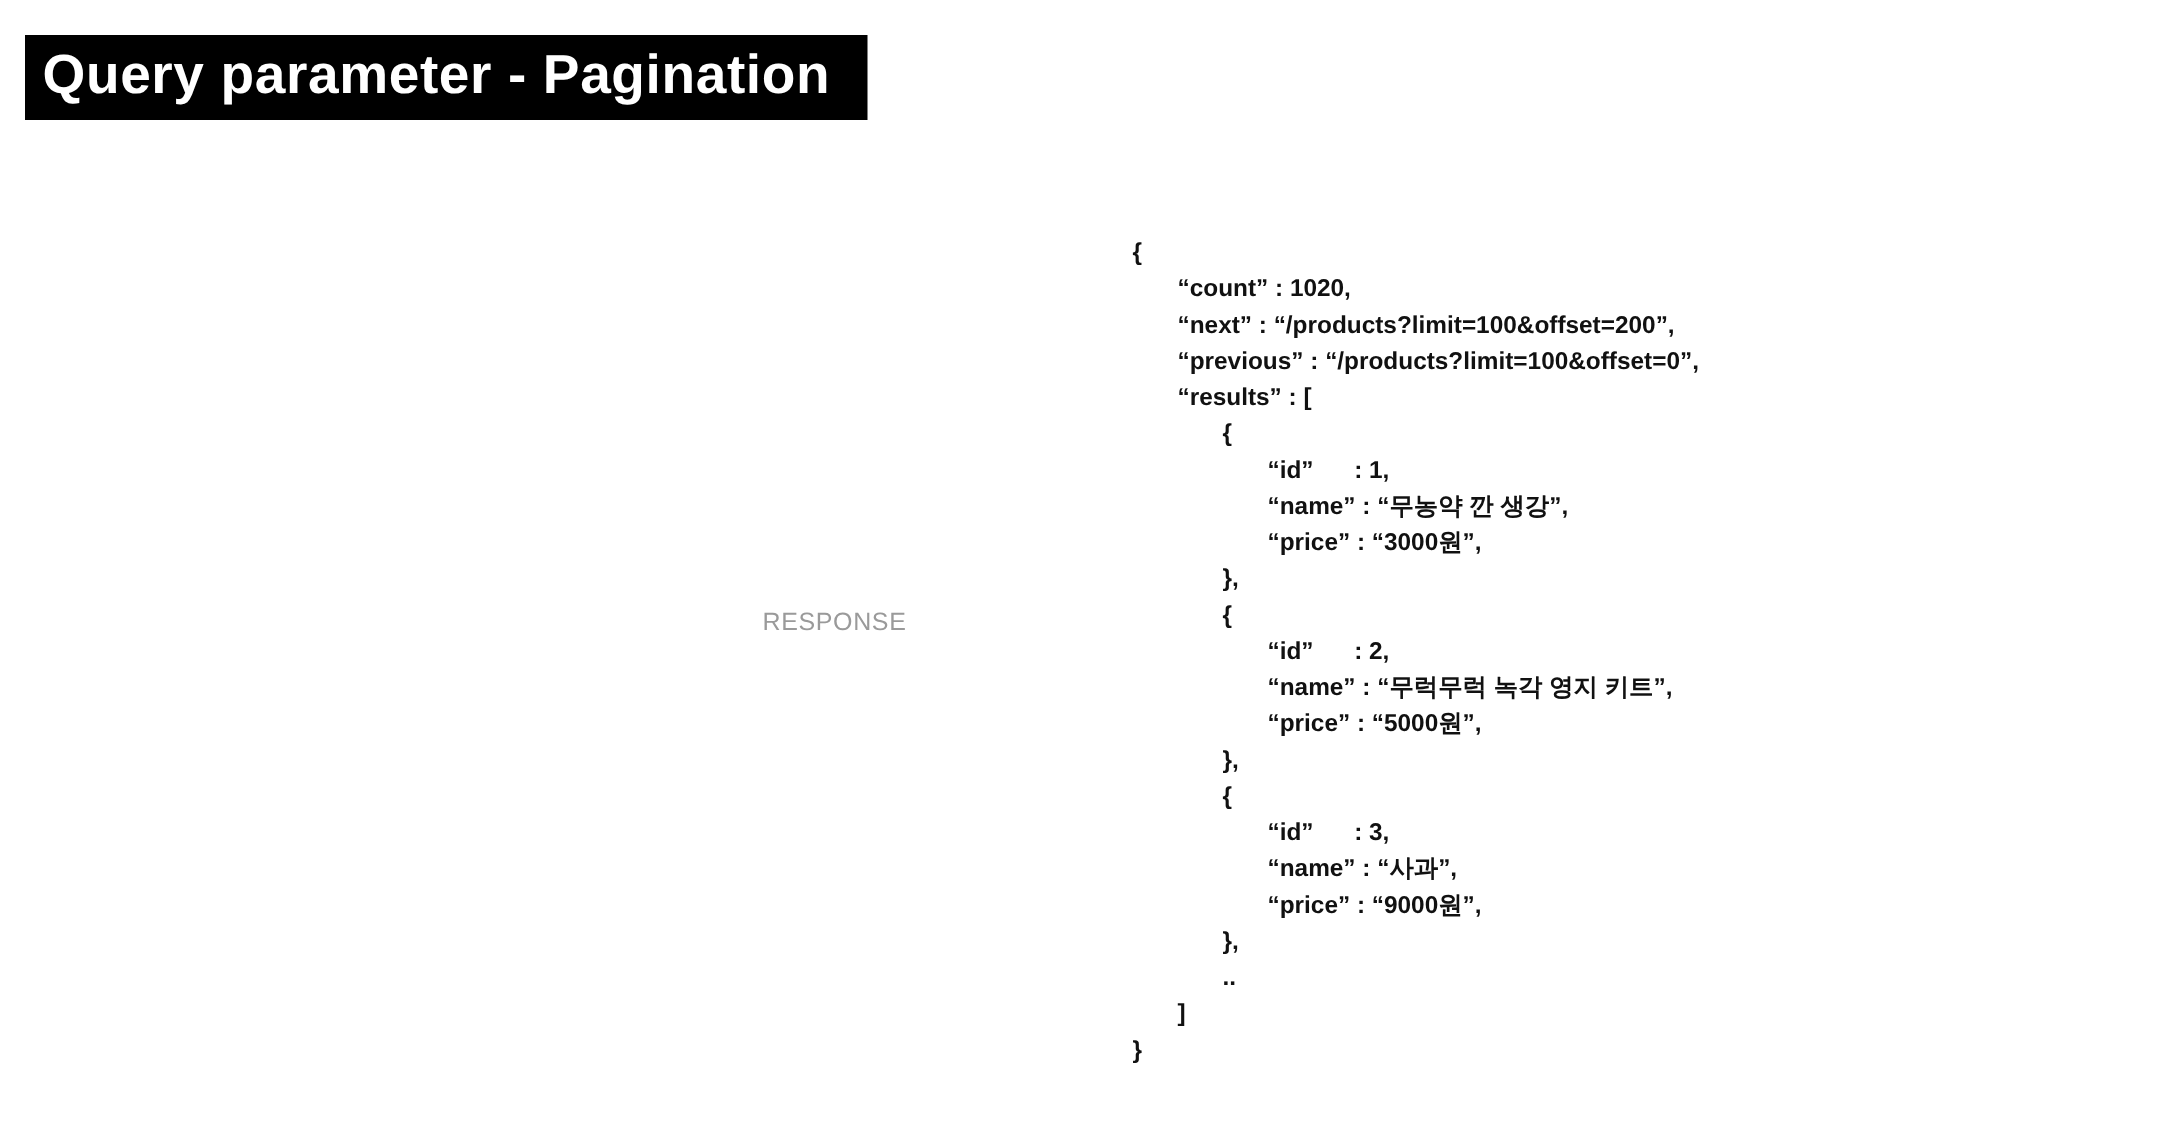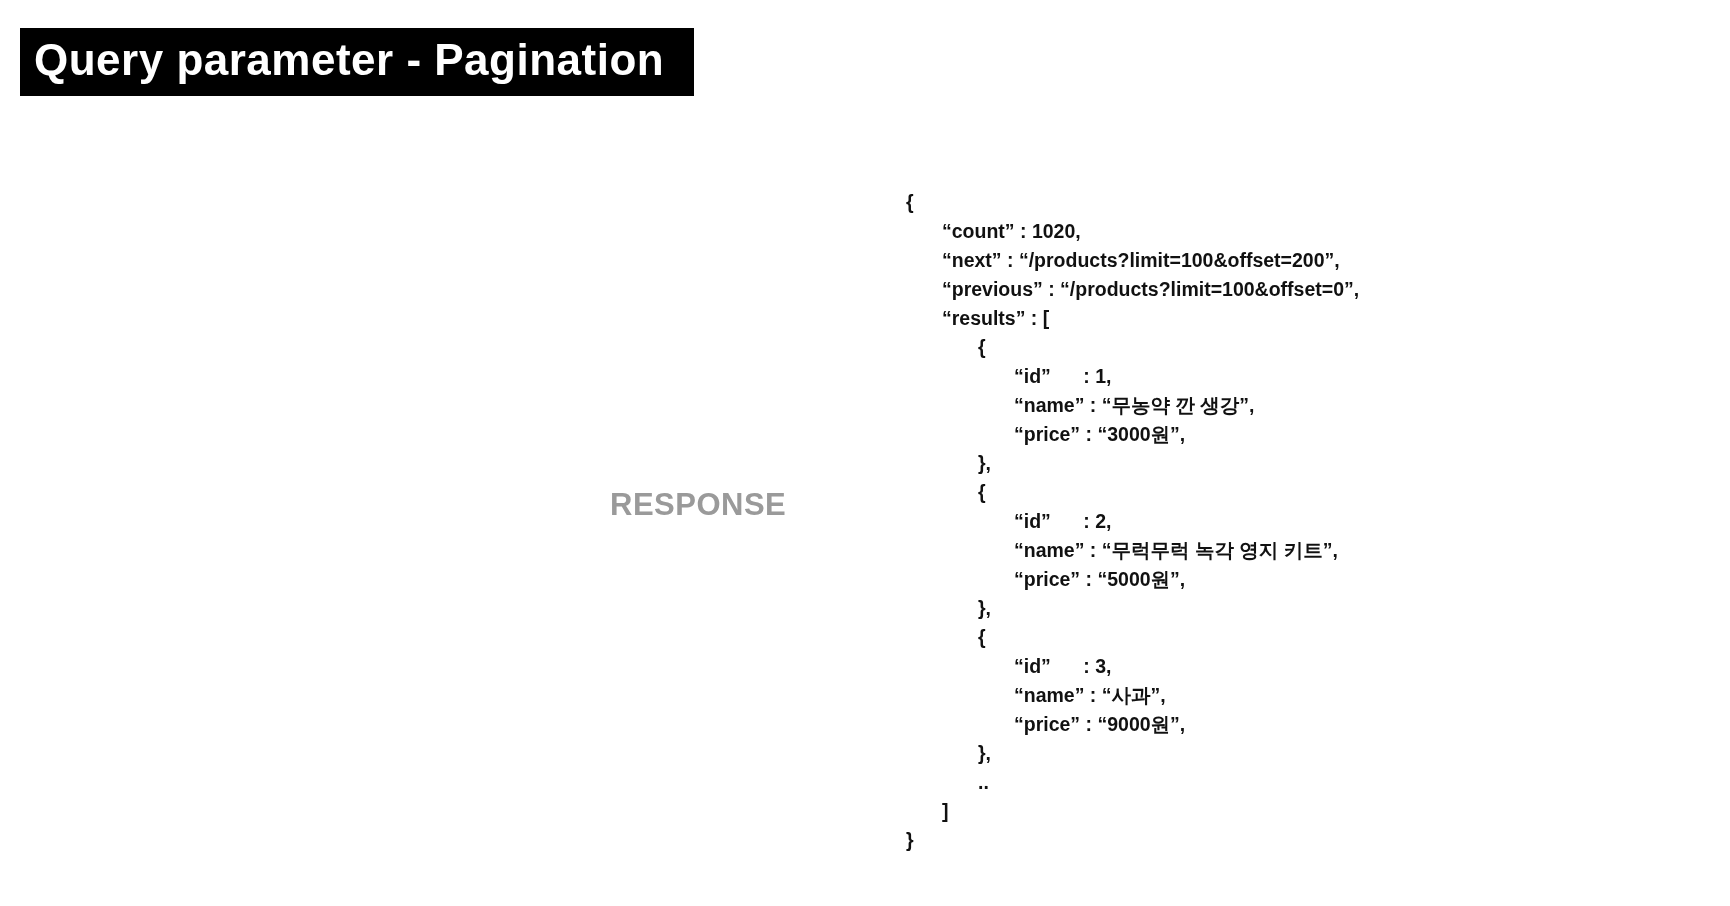--- a/index.html
+++ b/index.html
@@ -49,22 +49,22 @@
     color: var(--method-color);
   }
   .request-line .path {
     color: var(--path-color);
   }
   .response-label {
     position: absolute;
     left: 610px;
     top: 487px;
     color: var(--label-color);
-    font-size: 31px;
-    font-weight: 700;
+    font-size: 20px;
+    font-weight: 400;
     letter-spacing: 0.5px;
   }
   .json-block {
     position: absolute;
     left: 906px;
     top: 188px;
     font-size: 19.5px;
     font-weight: 700;
     color: #111111;
     white-space: pre;

